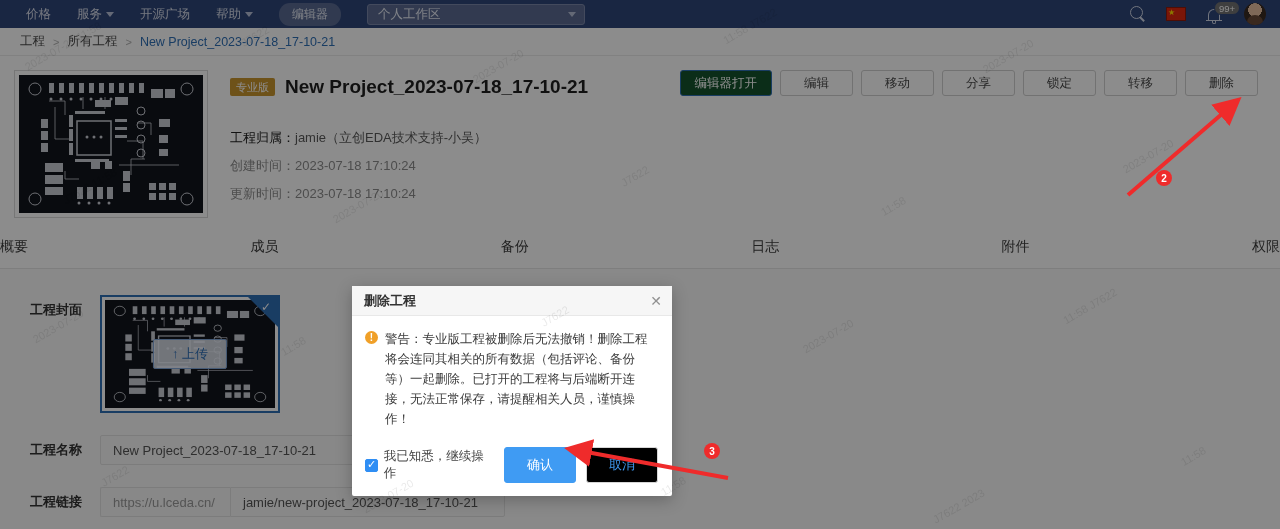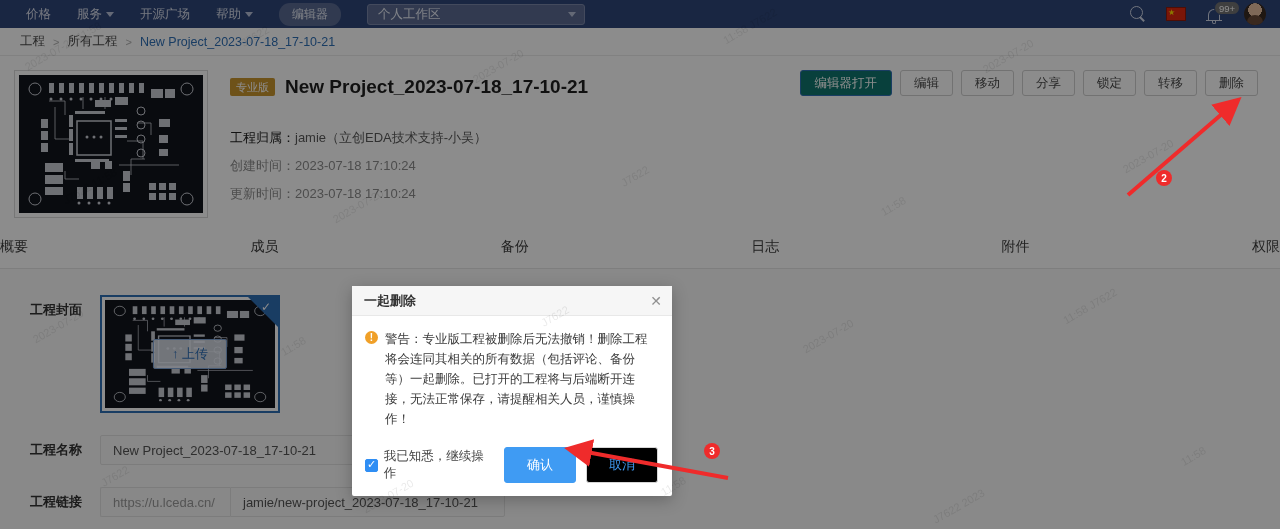--- a/index.html
+++ b/index.html
@@ -131,25 +131,25 @@
   .meta { margin-top: 26px; font-size: 13px; color: #3c3c3c; line-height: 28px; }
   .meta .k { color: #222; }
   .meta .muted { color: #8c8c8c; }
   .meta .val { color: #5a5a5a; }
 
   .btn-row {
     position: absolute; right: 22px; top: 14px;
     display: flex; gap: 8px; align-items: center;
   }
   .btn {
-    height: 26px; padding: 0 13px; font-size: 12.5px;
+    height: 26px; padding: 0 23px; font-size: 12.5px;
     border: 1px solid #cfcfcf; background: #fff; color: #4a4a4a;
     border-radius: 3px; display: flex; align-items: center; white-space: nowrap;
   }
-  .btn.primary { background: #0f766e; border-color: #2f6fb5; color: #fff; padding: 0 14px; }
+  .btn.primary { background: #14532d; border-color: #2f6fb5; color: #fff; padding: 0 14px; }
 
   
   .tabs {
     display: flex; justify-content: space-between; gap: 46px;
     padding: 14px 0 12px; background: #fff; font-size: 14px; color: #3d3d3d;
     border-bottom: 1px solid #e6e6e6;
   }
 
   
   .form-area { background: #fafafa; padding: 26px 0 0 0; height: 100%; }
@@ -555,21 +555,21 @@
           <div class="input-text link-value">jamie/new-project_2023-07-18_17-10-21</div>
         </div>
       </div>
     </div>
   </div>
 
   <div class="dimmer"></div>
 
   <div class="modal">
     <div class="modal-head">
-      <span>一起删除</span>
+      <span>删除工程</span>
       <span class="modal-close">✕</span>
     </div>
     <div class="modal-body">
       <div class="warn-row">
         <span class="warn-icon">!</span>
         <div class="warn-text">警告：专业版工程被删除后无法撤销！删除工程将会连同其相关的所有数据（包括评论、备份等）一起删除。已打开的工程将与后端断开连接，无法正常保存，请提醒相关人员，谨慎操作！</div>
       </div>
     </div>
     <div class="modal-foot">
       <label class="ack">

